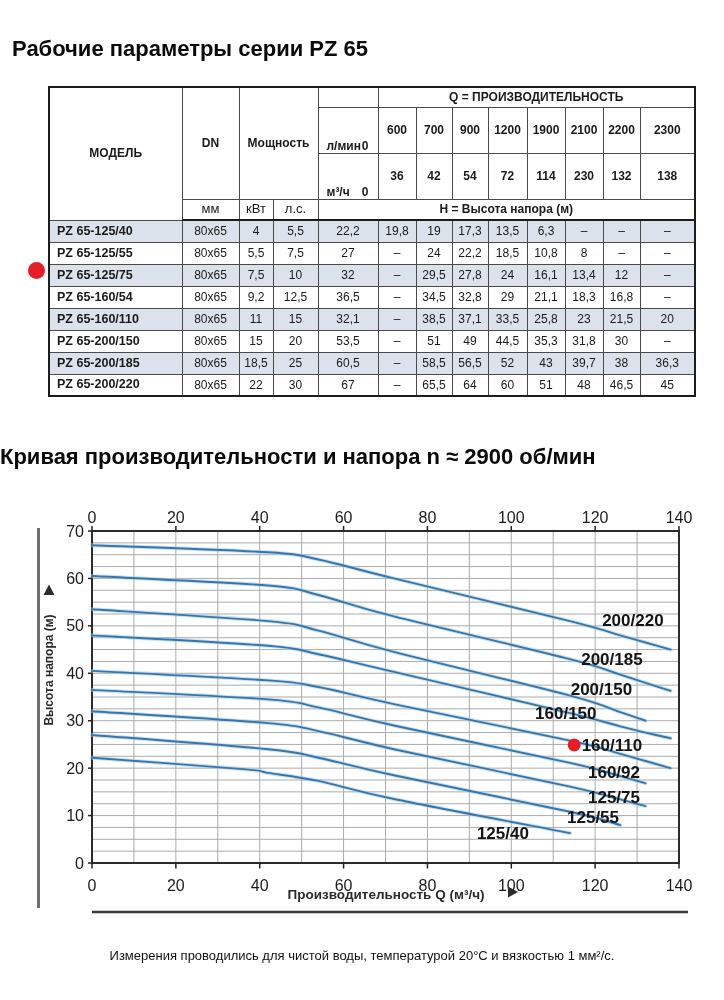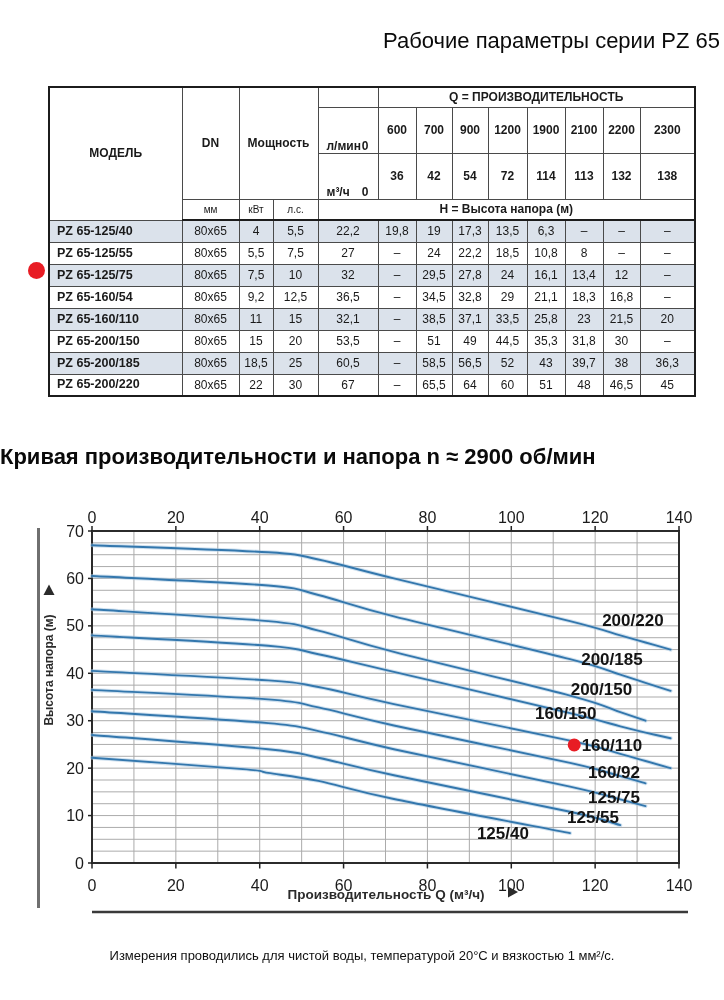--- a/index.html
+++ b/index.html
@@ -1,22 +1,22 @@
 <!DOCTYPE html>
 <html><head>
 <meta charset="utf-8">
 <style>
   html,body{margin:0;padding:0;background:#fff;}
   .page{
     position:relative;width:724px;height:1000px;background:#ffffff;
     font-family:"Liberation Sans",sans-serif;overflow:hidden;
   }
   .main-title{
-    position:absolute;top:24px;left:0;right:0;margin:4px;
-    text-align:right;font-size:22px;font-weight:400;color:#0a0a0a;
+    position:absolute;top:24px;left:0;right:0;margin:12px;
+    text-align:left;font-size:22px;font-weight:700;color:#0a0a0a;
   }
   .chart-title{
     position:absolute;top:444px;left:0;right:0;margin:0;
     text-align:left;font-size:22px;font-weight:700;color:#0a0a0a;
   }
   .pump-table{
     position:absolute;left:48px;top:86px;width:646px;
     border-collapse:collapse;table-layout:fixed;
     font-size:12px;color:#1a1a1a;border:2px solid #1c1c1c;
   }
@@ -26,21 +26,21 @@
   }
   .pump-table thead th{font-weight:700;}
   .pump-table thead tr:nth-child(1){height:20px;}
   .pump-table thead tr:nth-child(2){height:21px;}
   .pump-table thead tr:nth-child(3){height:21px;}
   .pump-table thead tr:nth-child(4){height:21px;}
   .pump-table thead tr:last-child th{border-bottom:2px solid #1c1c1c;}
   .pump-table tbody tr{height:22px;}
   .pump-table tbody tr:nth-child(odd){background:#dbe2eb;}
   .model-cell{text-align:left !important;padding-left:7px !important;font-weight:700;font-size:12.5px;margin-top:24px;}
-  .unit-cell{font-weight:400 !important;font-size:10px;}
+  .unit-cell{font-weight:400 !important;font-size:13px;}
   .flow-zero-wrap{display:flex;justify-content:space-between;align-items:center;padding:0 7px 0 6px;margin-top:32px;}
   .table-marker{
     position:absolute;left:28px;top:262px;width:17px;height:17px;
     border-radius:50%;
   }
   .chart-svg{position:absolute;left:0;top:488px;width:724px;height:450px;
     font-family:"Liberation Sans",sans-serif;}
   .footnote{
     position:absolute;top:948px;left:0;right:0;text-align:center;
     font-size:13px;color:#111;
@@ -100,21 +100,21 @@
           <span class="flow-zero-wrap">
             <span>м³/ч</span>
             <span>0</span>
           </span>
         </th>
       <th>36</th>
           <th>42</th>
           <th>54</th>
           <th>72</th>
           <th>114</th>
-          <th>113</th>
+          <th>230</th>
           <th>132</th>
           <th>138</th>
         </tr>
       <tr>
         <th class="unit-cell">мм</th>
         <th class="unit-cell">кВт</th>
         <th class="unit-cell">л.с.</th>
         <th colspan="9">H = Высота напора (м)</th>
       </tr>
     </thead>

